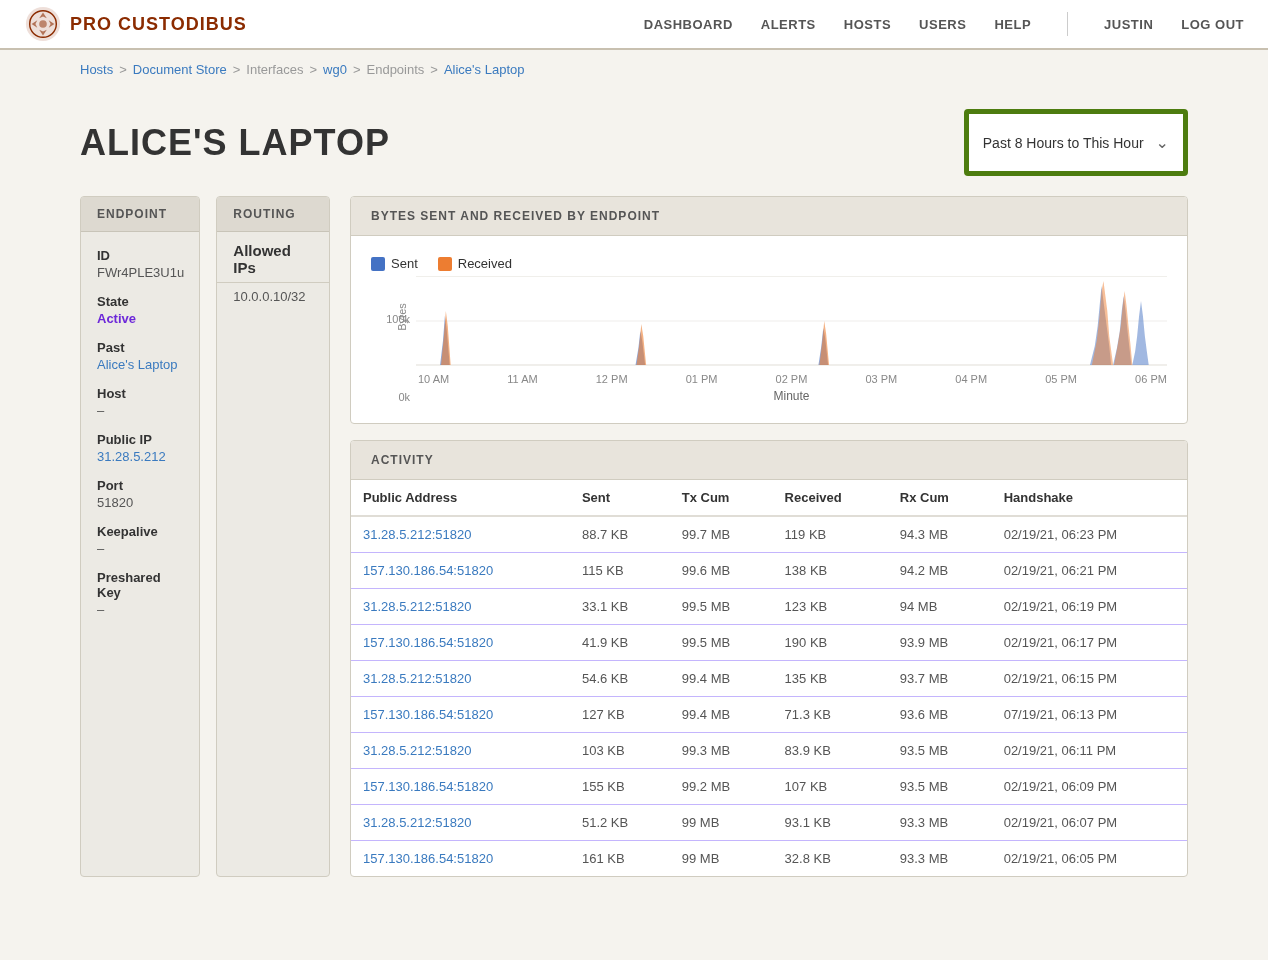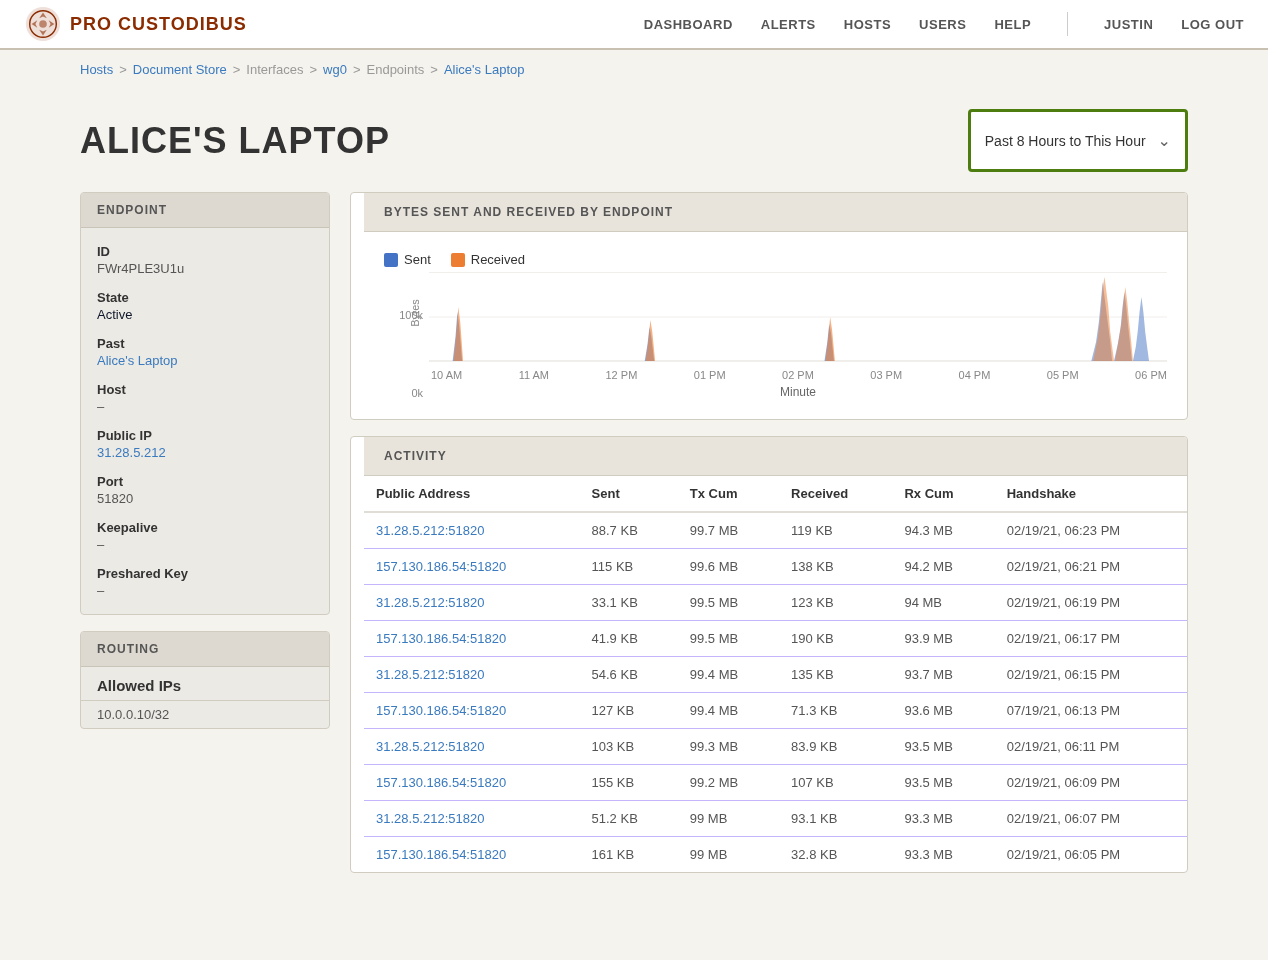--- a/index.html
+++ b/index.html
@@ -69,21 +69,21 @@
     .page-title {
       font-size: 36px;
       font-weight: bold;
       color: #333;
       text-transform: uppercase;
       letter-spacing: 1px;
     }
     .time-selector {
       display: flex;
       align-items: center;
-      border: 3px solid #4d7c0f;
+      border: 5px solid #4d7c0f;
       background: #fff;
       border-radius: 4px;
       padding: 19px 14px;
       gap: 12px;
       cursor: pointer;
       font-size: 14px;
       color: #333;
     }
     .time-selector .chevron { color: #666; font-size: 16px; }
 
@@ -92,21 +92,21 @@
       padding: 10px 80px 40px;
       display: flex;
       gap: 20px;
     }
 
     
     .left-panel {
       width: 250px;
       flex-shrink: 0;
       display: flex;
-      flex-direction: column;
+      flex-direction: row;
       gap: 16px;
     }
     .panel-card {
       background: #eceae4;
       border: 1px solid #d0ccc0;
       border-radius: 4px;
       overflow: hidden;
     }
     .panel-card-header {
       background: #ddd9d0;
@@ -117,39 +117,38 @@
       letter-spacing: 1px;
       text-transform: uppercase;
       color: #555;
     }
     .panel-card-body { padding: 16px; }
     .info-row { margin-bottom: 14px; }
     .info-row:last-child { margin-bottom: 0; }
     .info-label { font-weight: bold; font-size: 13px; color: #333; margin-bottom: 2px; }
     .info-value { font-size: 13px; color: #555; }
     .info-value.link { color: #3a7abf; cursor: pointer; }
-    .info-value.active { color: #0f172a; font-weight: normal; }
+    .info-value.active { color: #6d28d9; font-weight: bold; }
 
     
     .allowed-ips-label { font-weight: bold; font-size: 15px; padding: 10px 16px 6px; }
     .allowed-ip-item { padding: 6px 16px; font-size: 13px; border-top: 1px solid #d0ccc0; color: #555; }
 
     
     .right-panel {
       flex: 1;
       display: flex;
       flex-direction: column;
       gap: 16px;
     }
     .section-card {
       background: #fff;
       border: 1px solid #d0ccc0;
       border-radius: 4px;
       overflow: hidden;
-      padding-left: 13px;
     }
     .section-header {
       background: #e8e4dc;
       border-bottom: 1px solid #d0ccc0;
       padding: 12px 20px;
       font-size: 12px;
       font-weight: bold;
       letter-spacing: 1px;
       text-transform: uppercase;
       color: #555;

